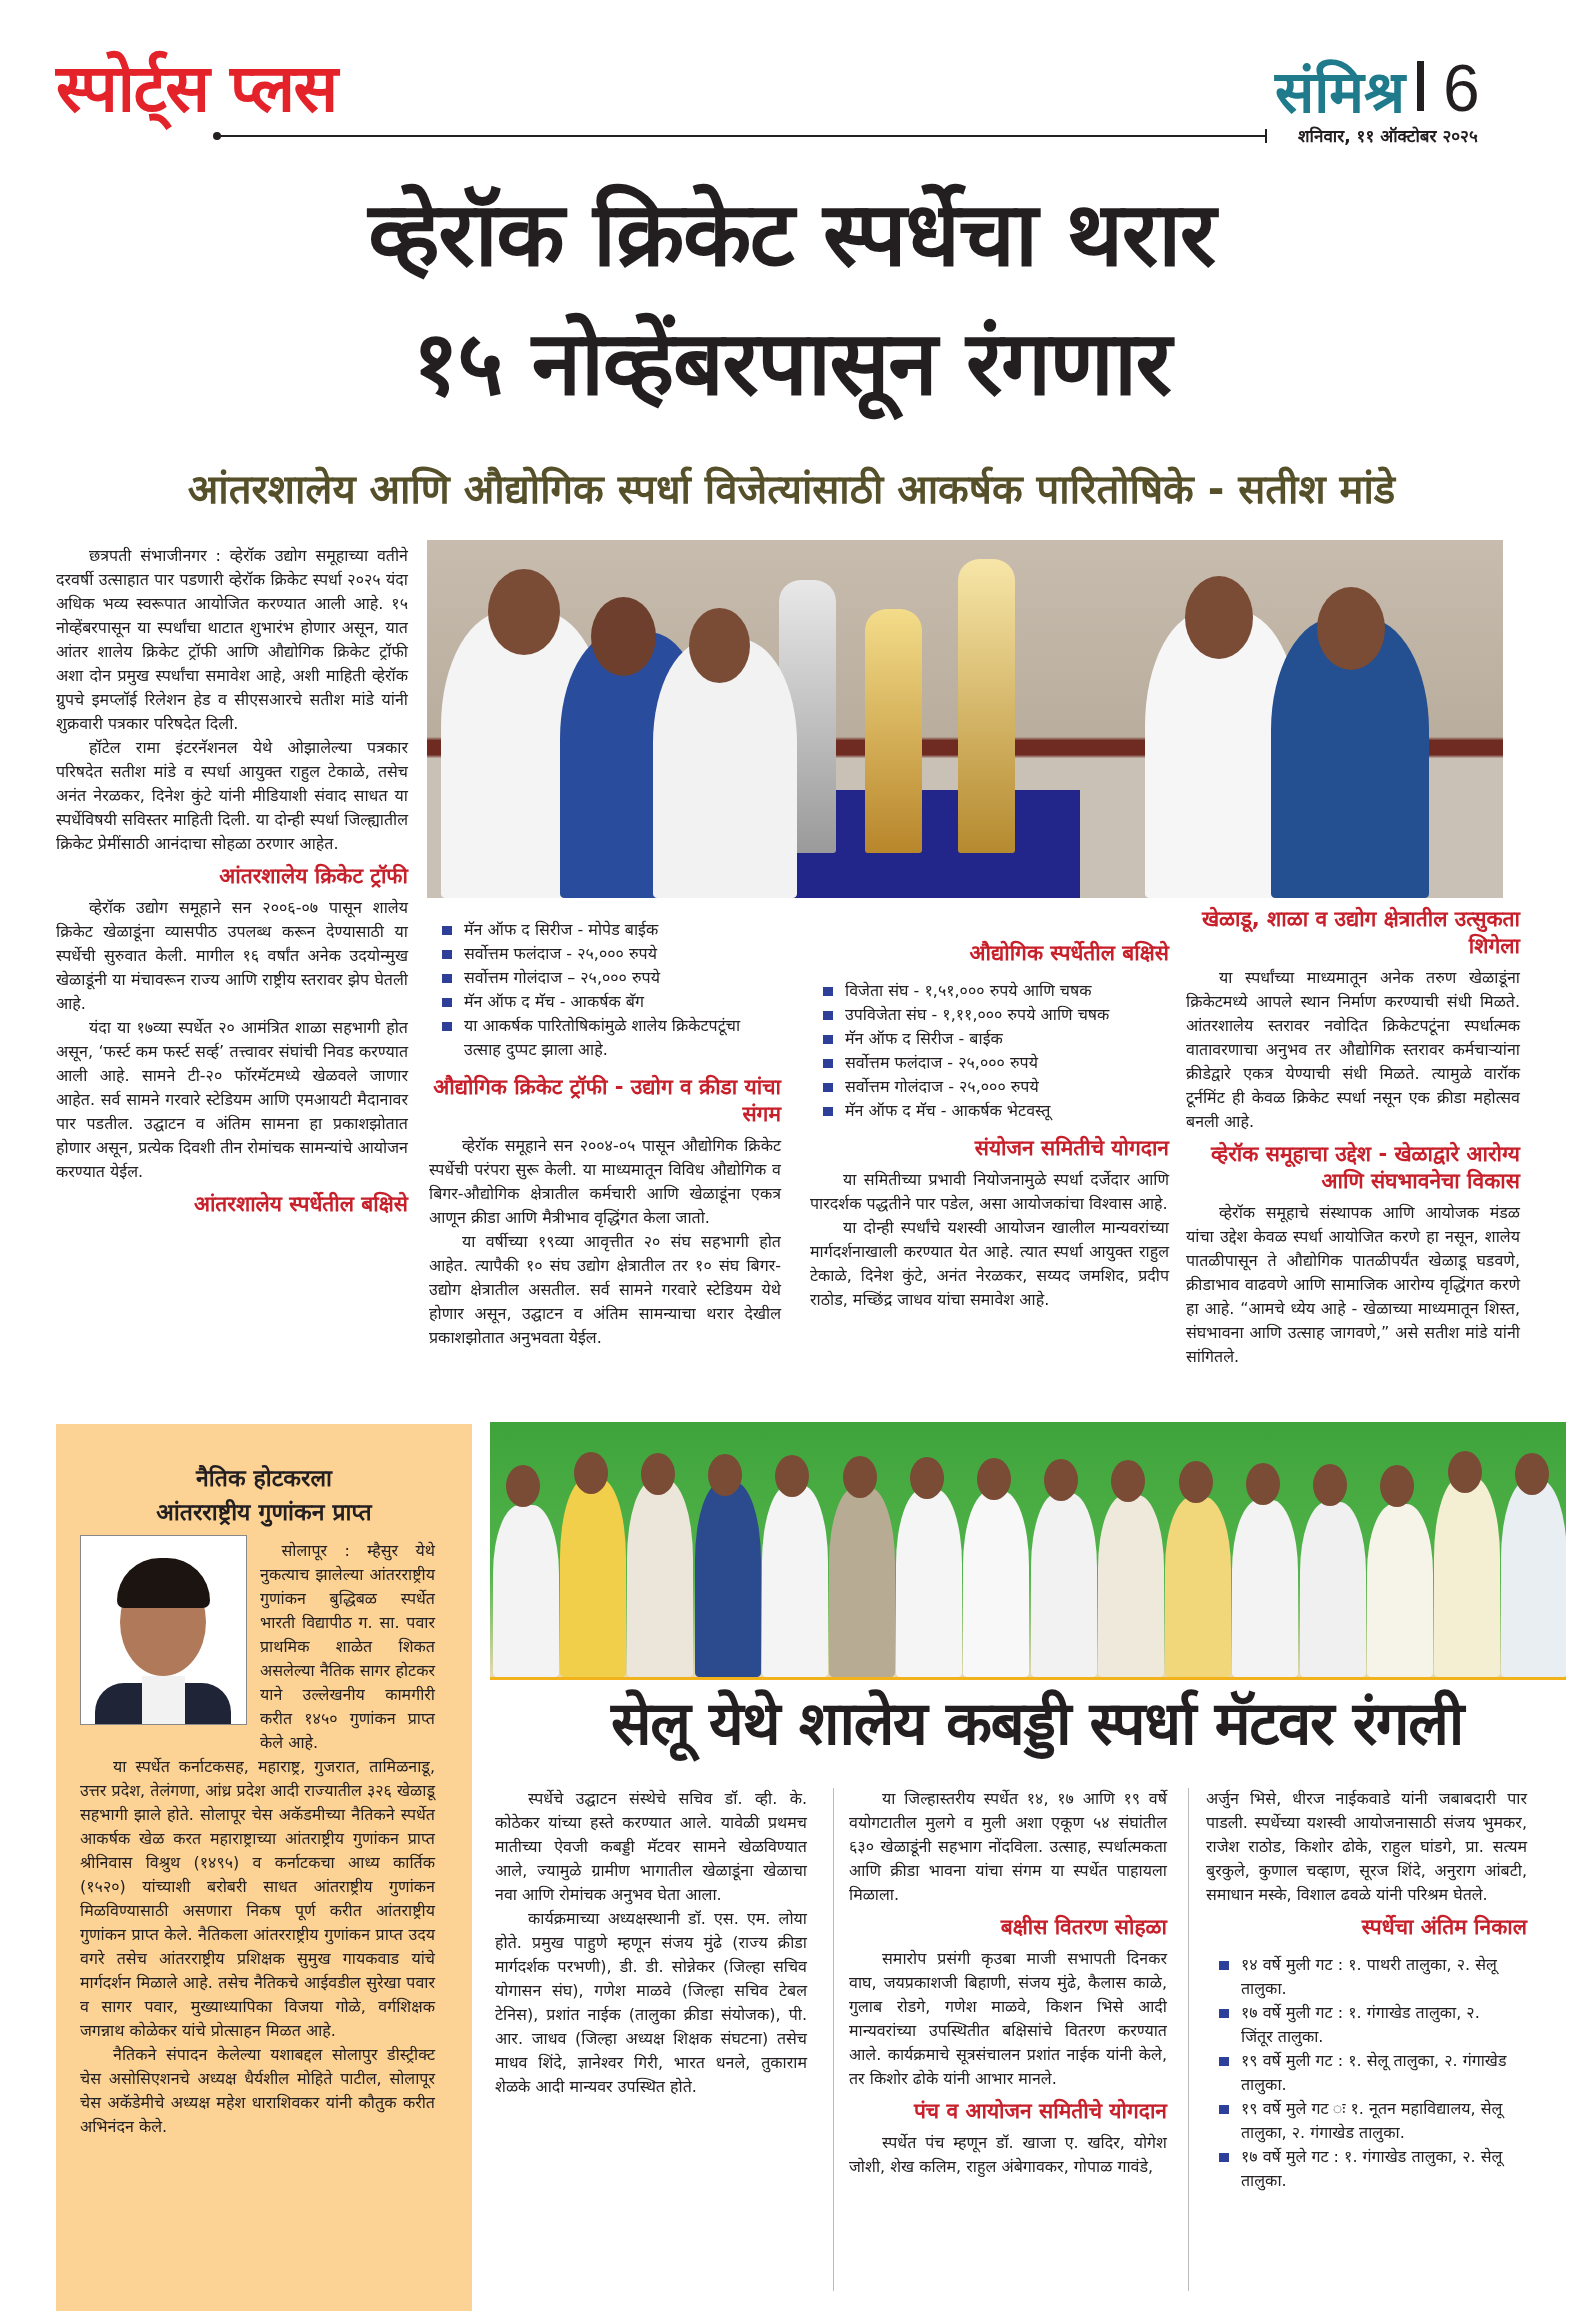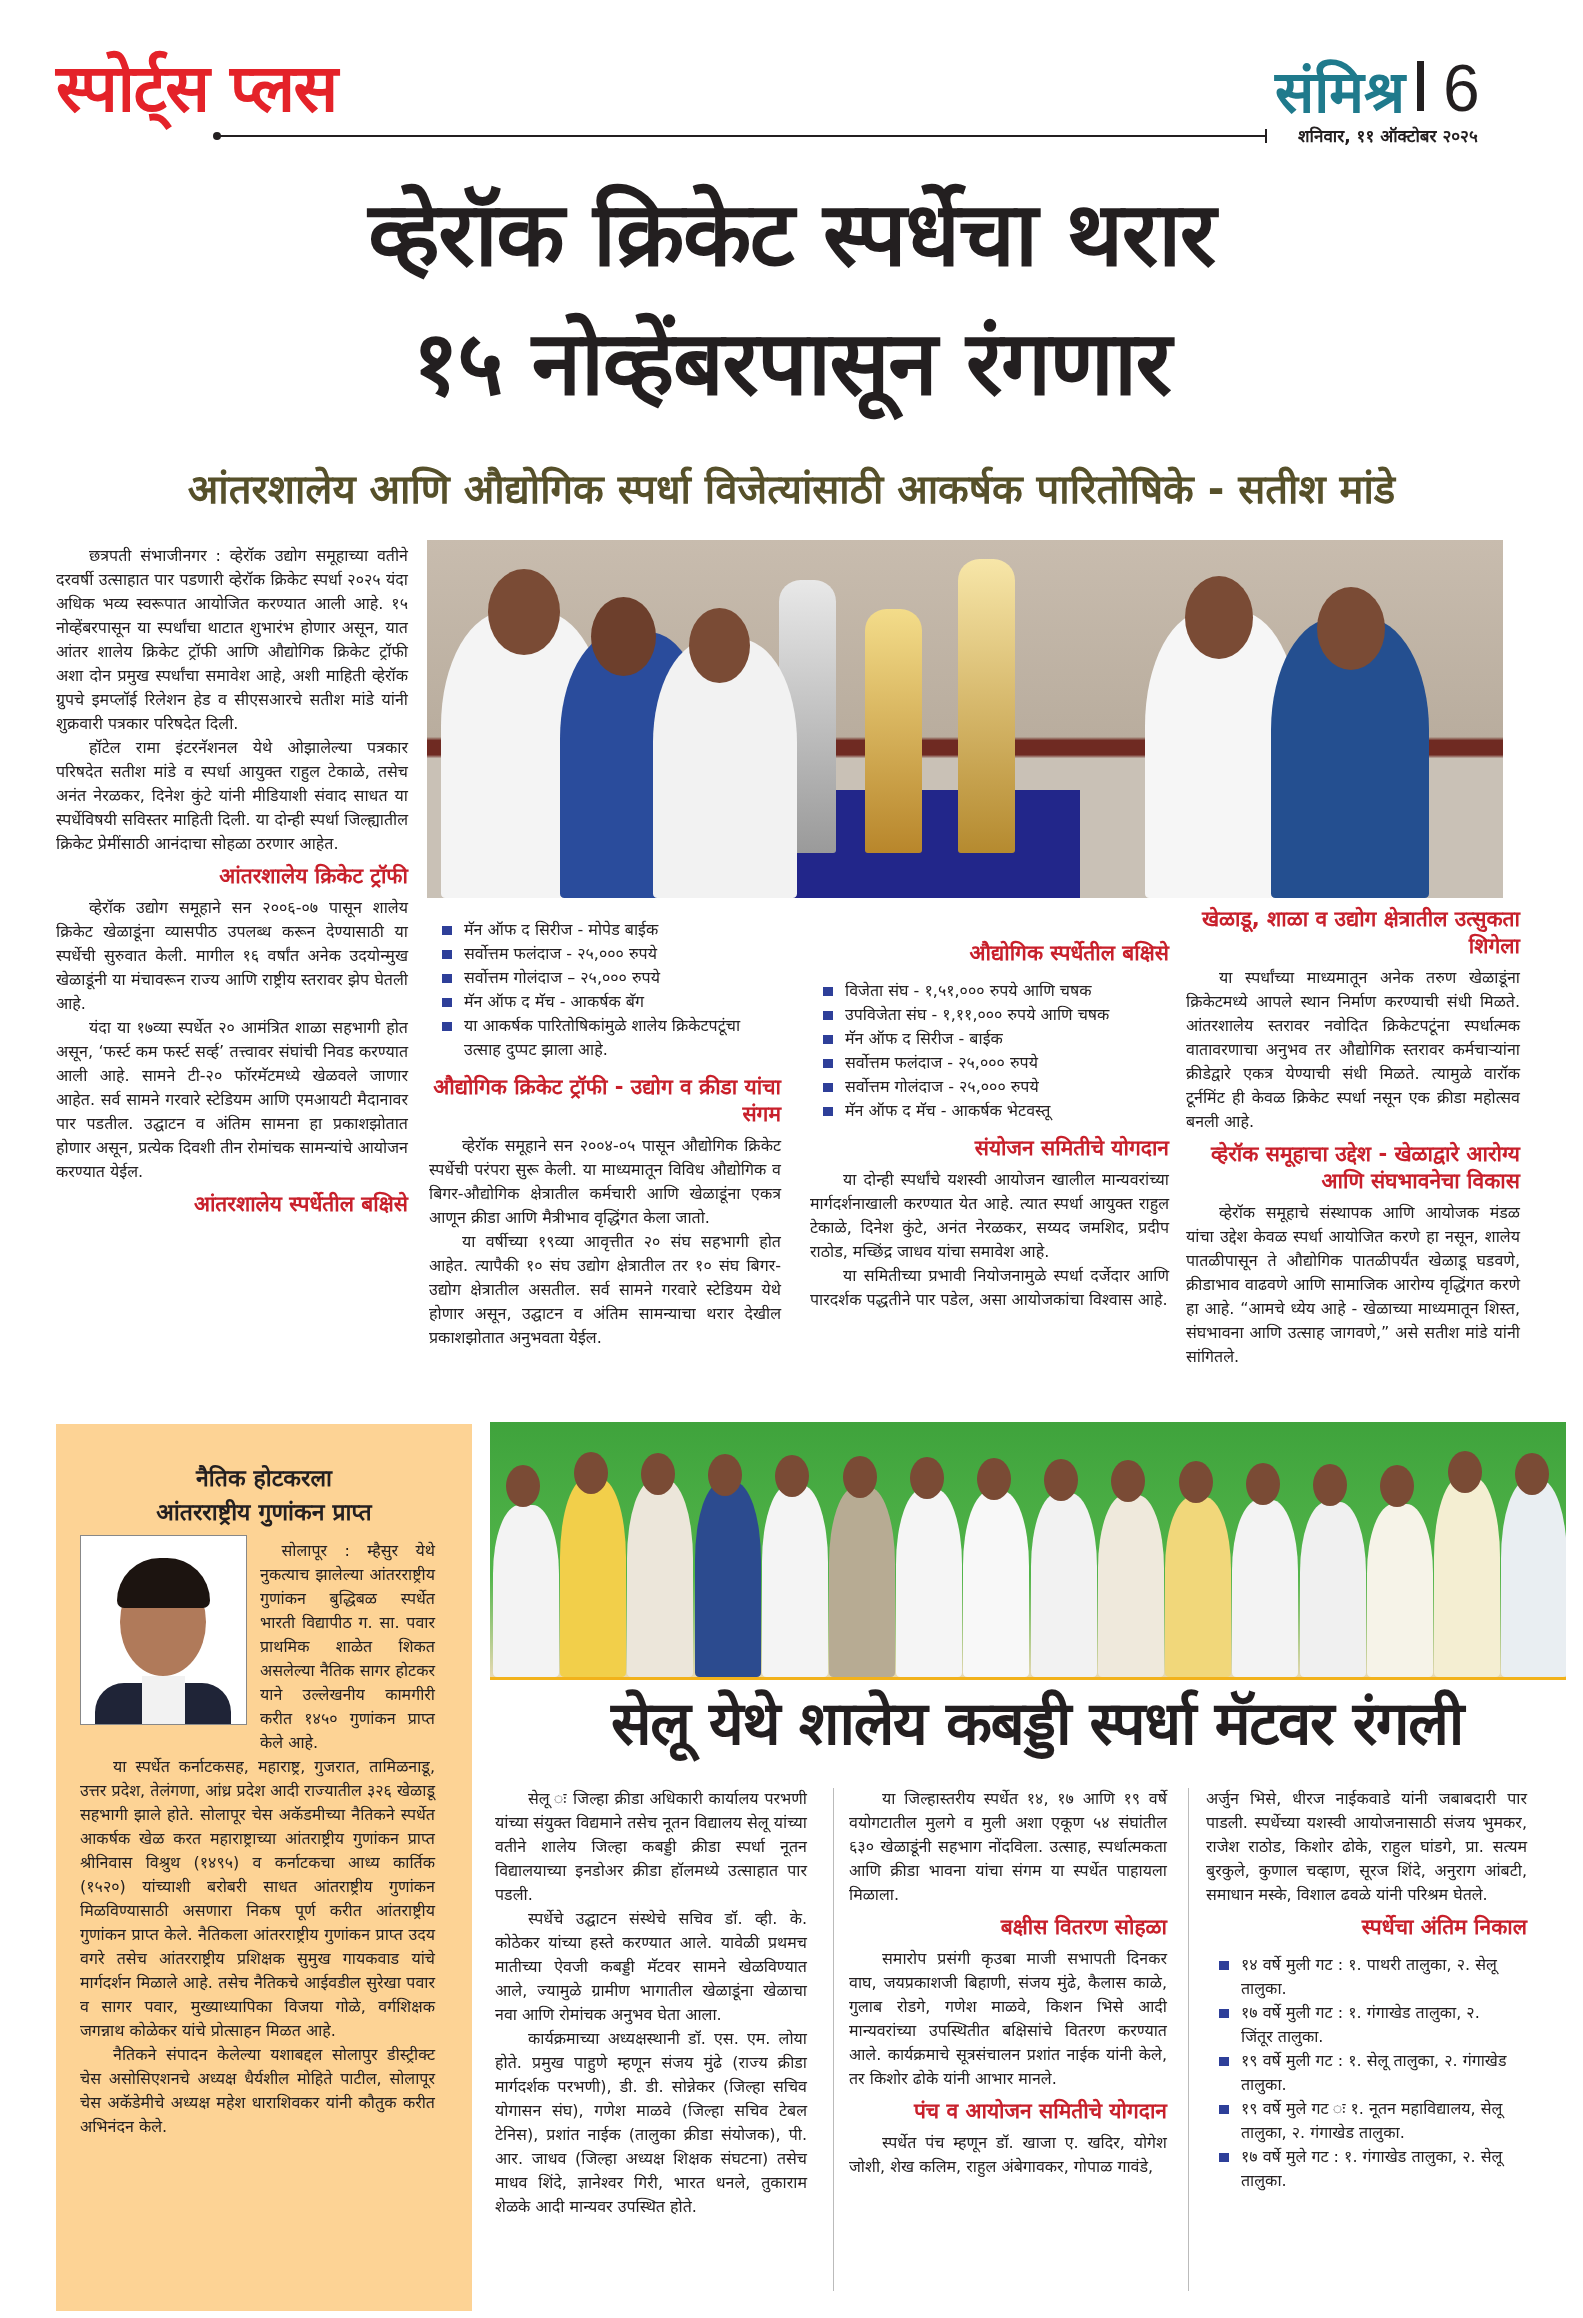--- a/index.html
+++ b/index.html
@@ -101,22 +101,22 @@
   <div class="sec">औद्योगिक स्पर्धेतील बक्षिसे</div>
   <ul class="bul">
     <li>विजेता संघ - १,५१,००० रुपये आणि चषक</li>
     <li>उपविजेता संघ - १,११,००० रुपये आणि चषक</li>
     <li>मॅन ऑफ द सिरीज - बाईक</li>
     <li>सर्वोत्तम फलंदाज - २५,००० रुपये</li>
     <li>सर्वोत्तम गोलंदाज - २५,००० रुपये</li>
     <li>मॅन ऑफ द मॅच - आकर्षक भेटवस्तू</li>
   </ul>
   <div class="sec">संयोजन समितीचे योगदान</div>
+  <p>या समितीच्या प्रभावी नियोजनामुळे स्पर्धा दर्जेदार आणि पारदर्शक पद्धतीने पार पडेल, असा आयोजकांचा विश्वास आहे.</p>
   <p>या दोन्ही स्पर्धांचे यशस्वी आयोजन खालील मान्यवरांच्या मार्गदर्शनाखाली करण्यात येत आहे. त्यात स्पर्धा आयुक्त राहुल टेकाळे, दिनेश कुंटे, अनंत नेरळकर, सय्यद जमशिद, प्रदीप राठोड, मच्छिंद्र जाधव यांचा समावेश आहे.</p>
-  <p>या समितीच्या प्रभावी नियोजनामुळे स्पर्धा दर्जेदार आणि पारदर्शक पद्धतीने पार पडेल, असा आयोजकांचा विश्वास आहे.</p>
 </div>
 
 <div class="col" style="left:1186px;top:899px;width:334px;">
   <div class="sec">खेळाडू, शाळा व उद्योग क्षेत्रातील उत्सुकता शिगेला</div>
   <p>या स्पर्धांच्या माध्यमातून अनेक तरुण खेळाडूंना क्रिकेटमध्ये आपले स्थान निर्माण करण्याची संधी मिळते. आंतरशालेय स्तरावर नवोदित क्रिकेटपटूंना स्पर्धात्मक वातावरणाचा अनुभव तर औद्योगिक स्तरावर कर्मचाऱ्यांना क्रीडेद्वारे एकत्र येण्याची संधी मिळते. त्यामुळे वारॉक टूर्नमिंट ही केवळ क्रिकेट स्पर्धा नसून एक क्रीडा महोत्सव बनली आहे.</p>
   <div class="sec">व्हेरॉक समूहाचा उद्देश - खेळाद्वारे आरोग्य आणि संघभावनेचा विकास</div>
   <p>व्हेरॉक समूहाचे संस्थापक आणि आयोजक मंडळ यांचा उद्देश केवळ स्पर्धा आयोजित करणे हा नसून, शालेय पातळीपासून ते औद्योगिक पातळीपर्यंत खेळाडू घडवणे, क्रीडाभाव वाढवणे आणि सामाजिक आरोग्य वृद्धिंगत करणे हा आहे. “आमचे ध्येय आहे - खेळाच्या माध्यमातून शिस्त, संघभावना आणि उत्साह जागवणे,” असे सतीश मांडे यांनी सांगितले.</p>
 </div>
 
 <div class="abs box"></div>
@@ -167,21 +167,20 @@
     <div class="head" style="left: 890px; top: 43px; width: 34px; height: 42px;"></div>
     <div class="person" style="left: 944px; width: 66px; height: 200px; background: rgb(244, 238, 210);"></div>
     <div class="head" style="left: 958px; top: 29px; width: 34px; height: 42px;"></div>
     <div class="person" style="left: 1011px; width: 66px; height: 197px; background: rgb(233, 238, 242);"></div>
     <div class="head" style="left: 1025px; top: 30.5px; width: 34px; height: 42px;"></div>
   </div>
 
 <div class="abs kabaddi-title">सेलू येथे शालेय कबड्डी स्पर्धा मॅटवर रंगली</div>
 
 <div class="col" style="left:495px;top:1787px;width:312px;">
-  <p>सेलू  ः जिल्हा क्रीडा अधिकारी कार्यालय परभणी यांच्या संयुक्त विद्यमाने तसेच नूतन विद्यालय सेलू यांच्या वतीने शालेय जिल्हा कबड्डी क्रीडा स्पर्धा नूतन विद्यालयाच्या इनडोअर क्रीडा हॉलमध्ये उत्साहात पार पडली.</p>
   <p>स्पर्धेचे उद्घाटन संस्थेचे सचिव डॉ. व्ही. के. कोठेकर यांच्या हस्ते करण्यात आले. यावेळी प्रथमच मातीच्या ऐवजी कबड्डी मॅटवर सामने खेळविण्यात आले, ज्यामुळे ग्रामीण भागातील खेळाडूंना खेळाचा नवा आणि रोमांचक अनुभव घेता आला.</p>
   <p>कार्यक्रमाच्या अध्यक्षस्थानी डॉ. एस. एम. लोया होते. प्रमुख पाहुणे म्हणून संजय मुंढे (राज्य क्रीडा मार्गदर्शक परभणी), डी. डी. सोन्नेकर (जिल्हा सचिव योगासन संघ), गणेश माळवे (जिल्हा सचिव टेबल टेनिस), प्रशांत नाईक (तालुका क्रीडा संयोजक), पी. आर. जाधव (जिल्हा अध्यक्ष शिक्षक संघटना) तसेच माधव शिंदे, ज्ञानेश्वर गिरी, भारत धनले, तुकाराम शेळके आदी मान्यवर उपस्थित होते.</p>
 </div>
 <div class="vline" style="left:833px;top:1788px;height:503px;"></div>
 <div class="col" style="left:849px;top:1787px;width:318px;">
   <p>या जिल्हास्तरीय स्पर्धेत १४, १७ आणि १९ वर्षे वयोगटातील मुलगे व मुली अशा एकूण ५४ संघांतील ६३० खेळाडूंनी सहभाग नोंदविला. उत्साह, स्पर्धात्मकता आणि क्रीडा भावना यांचा संगम या स्पर्धेत पाहायला मिळाला.</p>
   <div class="sec">बक्षीस वितरण सोहळा</div>
   <p>समारोप प्रसंगी कृउबा माजी सभापती दिनकर वाघ, जयप्रकाशजी बिहाणी, संजय मुंढे, कैलास काळे, गुलाब रोडगे, गणेश माळवे, किशन भिसे आदी मान्यवरांच्या उपस्थितीत बक्षिसांचे वितरण करण्यात आले. कार्यक्रमाचे सूत्रसंचालन प्रशांत नाईक यांनी केले, तर किशोर ढोके यांनी आभार मानले.</p>
   <div class="sec">पंच व आयोजन समितीचे योगदान</div>
   <p>स्पर्धेत पंच म्हणून डॉ. खाजा ए. खदिर, योगेश जोशी, शेख कलिम, राहुल अंबेगावकर, गोपाळ गावंडे,</p>

